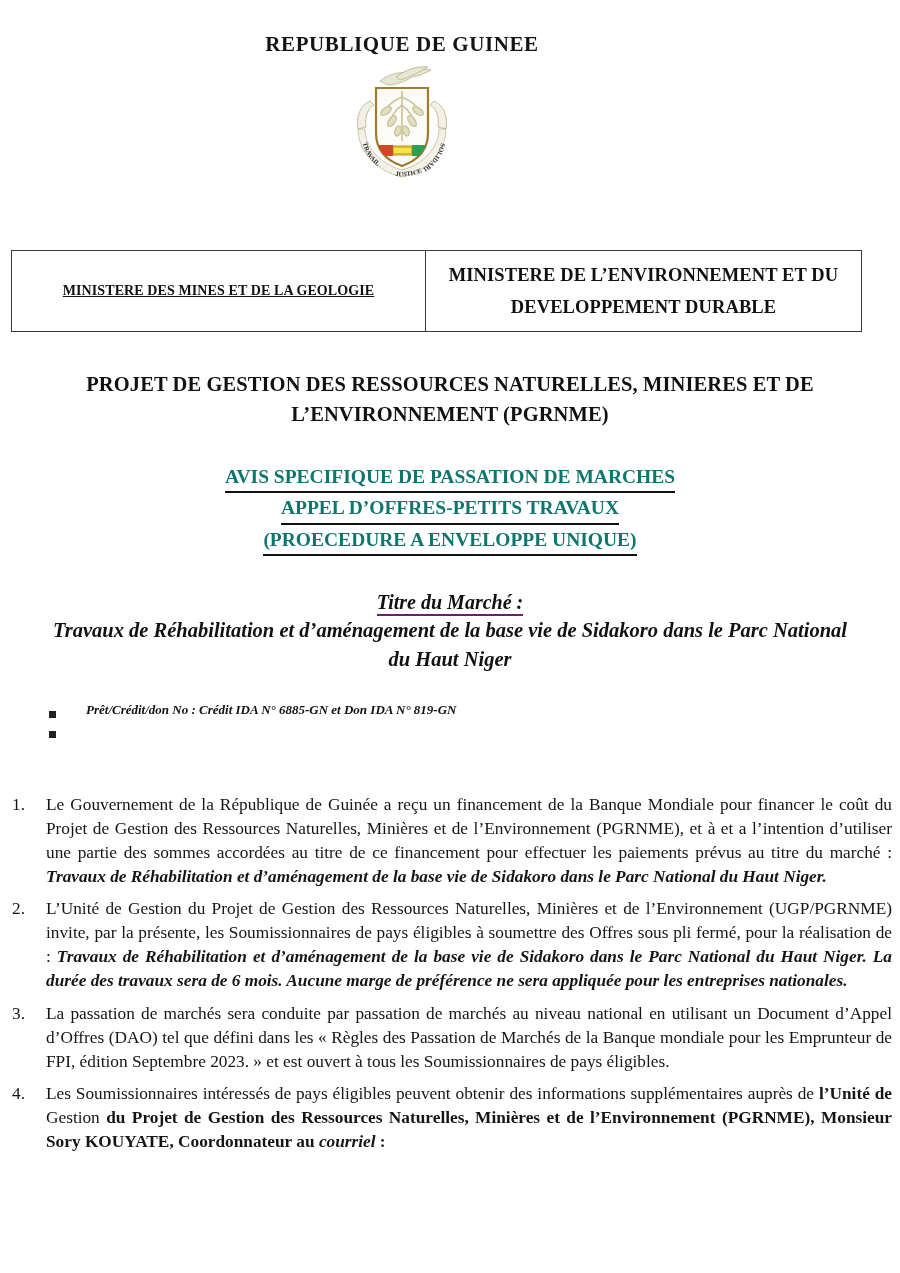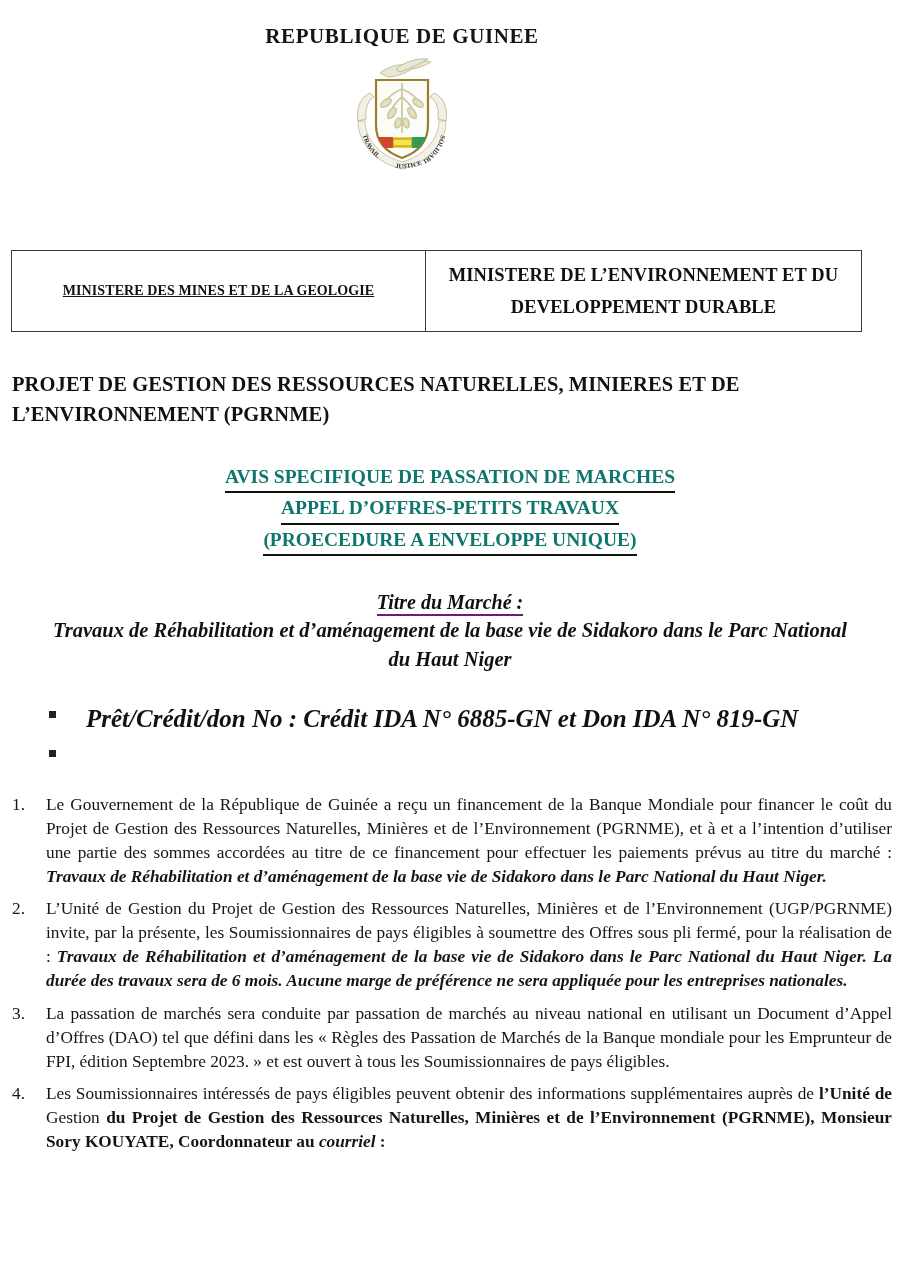--- a/index.html
+++ b/index.html
@@ -15,21 +15,21 @@
     position: relative;
     font-family: "Liberation Serif", "DejaVu Serif", serif;
     color: #1a1a1a;
     overflow: hidden;
   }
 
   .page {
     width: 804px;
     height: 1273px;
     position: relative;
-    padding: 8px;
+    padding: 16px;
   }
 
   
   .republic-title {
     text-align: center;
     font-weight: bold;
     font-size: 21px;
     letter-spacing: 0.6px;
     padding-top: 16px;
     color: #141414;
@@ -93,20 +93,21 @@
     font-size: 18.5px;
     line-height: 1.75;
   }
 
   
   .project-title {
     position: absolute;
     left: 12px;
     top: 370px;
     width: 876px;
+    text-align: center;
     font-weight: bold;
     font-size: 20.5px;
     line-height: 1.45;
     color: #111;
     letter-spacing: 0.1px;
   }
 
   
   .notice-heading {
     position: absolute;
@@ -161,21 +162,21 @@
     left: 0;
     top: 700px;
     width: 900px;
     margin: 0;
     padding: 0;
     list-style: none;
   }
   .bullets li {
     position: relative;
     padding-left: 86px;
-    font-size: 25px;
+    font-size: 13px;
     font-weight: bold;
     font-style: italic;
     line-height: 1.55;
     color: #111;
   }
   .bullets li .sq {
     position: absolute;
     left: 49px;
     top: 11px;
     width: 7px;

